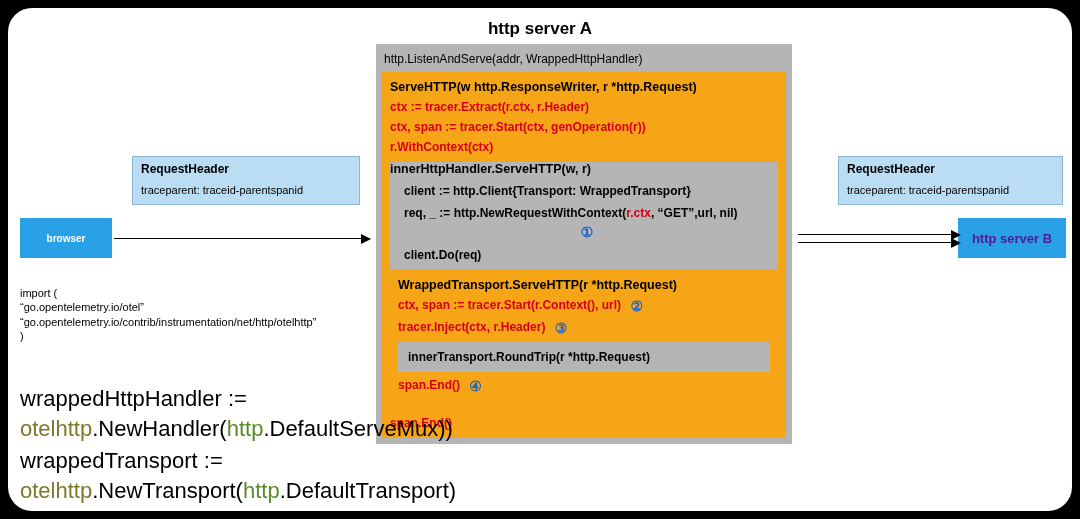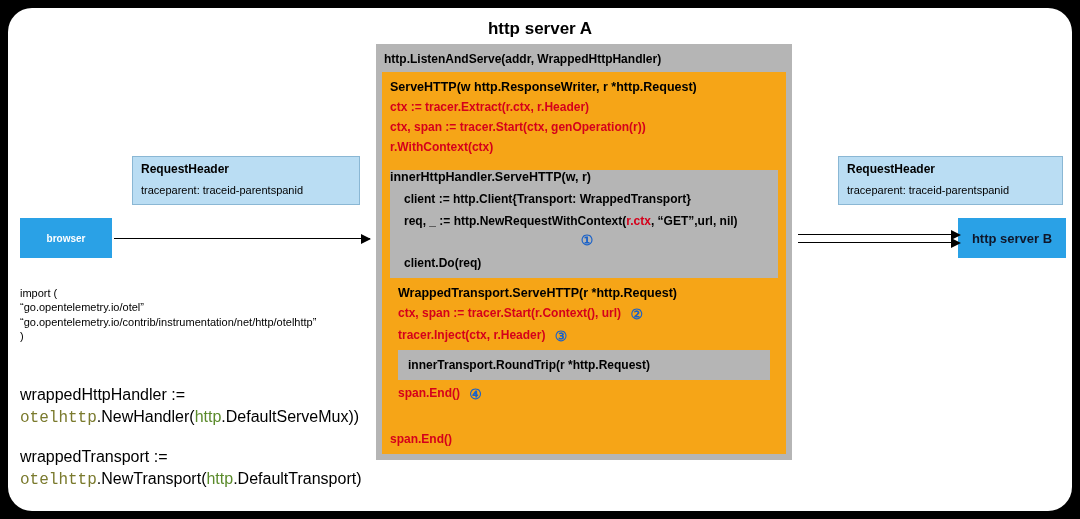--- a/index.html
+++ b/index.html
@@ -36,21 +36,21 @@
     color: #fff;
     font-weight: 700;
     font-size: 10px;
     display: flex; align-items: center; justify-content: center;
   }
   .server-b-box {
     position: absolute;
     right: 6px; top: 210px;
     width: 108px; height: 40px;
     background: #2aa1e6;
-    color: #0f172a;
+    color: #4c1d95;
     font-weight: 700;
     font-size: 13px;
     display: flex; align-items: center; justify-content: center;
   }
   .req-header {
     position: absolute;
     background: #baddf3;
     border: 1px solid #8ab7d4;
     padding: 5px 8px 8px 8px;
     width: 228px;
@@ -98,37 +98,37 @@
   .arrow-two .head2 { top: 6px; }
 
   .server-block {
     position: absolute;
     left: 368px; top: 36px;
     width: 416px;
     background: #b5b5b5;
     padding: 6px;
   }
   .server-block > .hdr {
-    font-weight: 700;
+    font-weight: 400;
     font-size: 12px;
     padding: 2px 2px 6px 2px;
   }
   .serve-box {
     background: #f6a517;
     padding: 8px;
   }
   .serve-box > .hdr {
     font-weight: 700;
     font-size: 12.5px;
   }
   .line-red { color: #d5001b; font-weight: 700; font-size: 12px; margin: 6px 0; }
   .inner-box {
     background: #b5b5b5;
     padding: 0;
-    margin: 16px 0;
+    margin: 8px 0;
   }
   .inner-box > .hdr { font-weight:700; font-size:12.5px; margin-bottom:6px; }
   .code-line { font-weight:700; font-size:12px; margin: 8px 0 8px 14px; }
   .code-line .red-inline { color:#d5001b; }
   .circle-num {
     display: inline-block;
     color: #1a62c9;
     font-weight: 700;
     font-size: 14px;
     margin-left: 6px;
@@ -152,26 +152,26 @@
   .import-block {
     position: absolute;
     left: 12px; top: 278px;
     font-size: 11px;
     line-height: 1.3;
     font-weight: 400;
   }
   .assign-block {
     position: absolute;
     left: 12px;
-    font-size: 16px;
+    font-size: 22px;
     line-height: 1.35;
   }
   .ab1 { top: 376px; }
   .ab2 { top: 438px; }
-  .olive { color: #7a7a2d; font-family: Liberation Mono, monospace; }
+  .olive { color: #7a7a2d; }
   .green { color: #5a8a2a; }
   .blk { color: #000; }
 </style>
 </head>
 <body>
 
 <div class="canvas">
 
   <div class="title">http server A</div>
 

